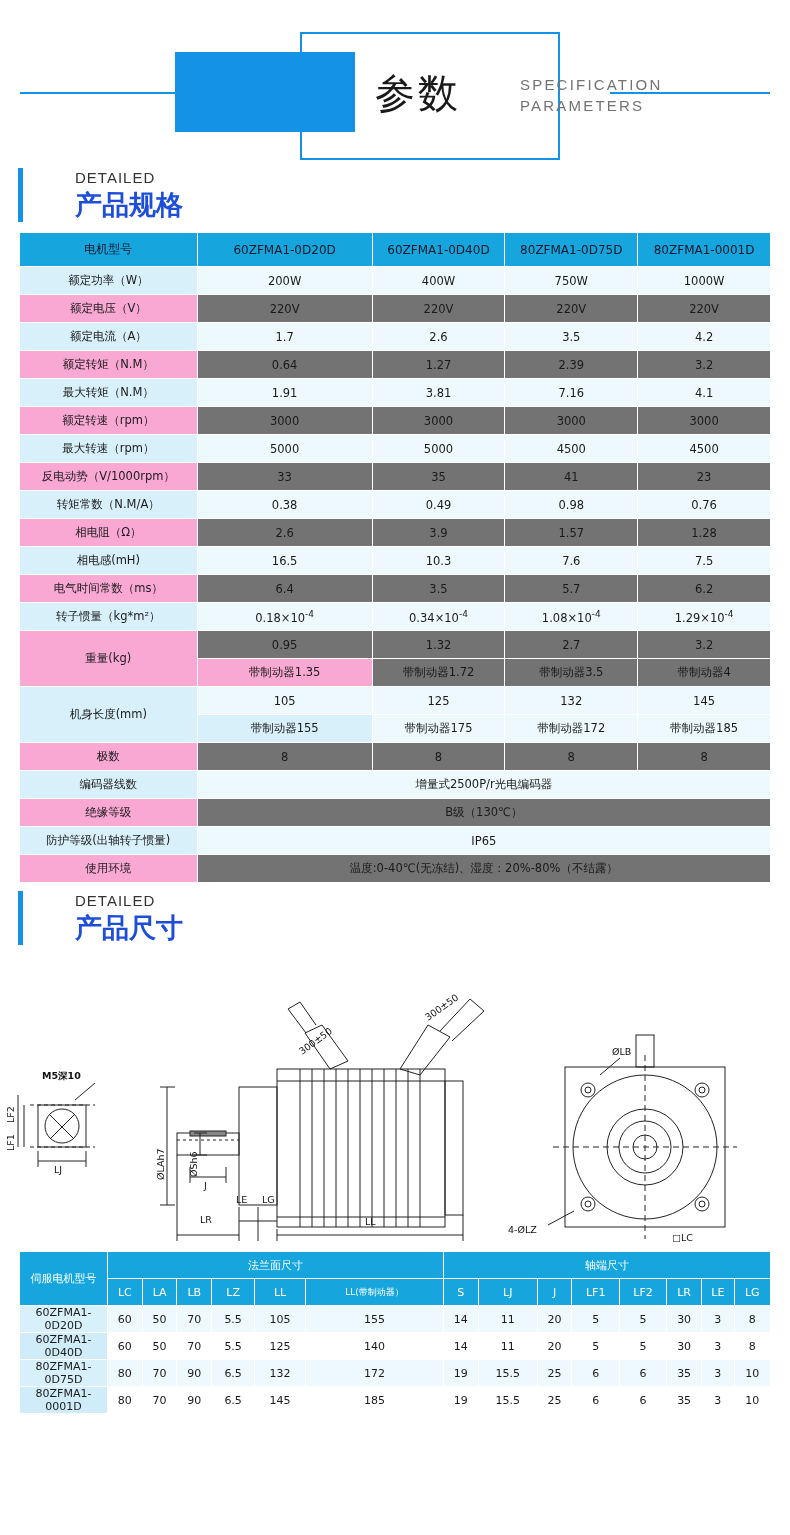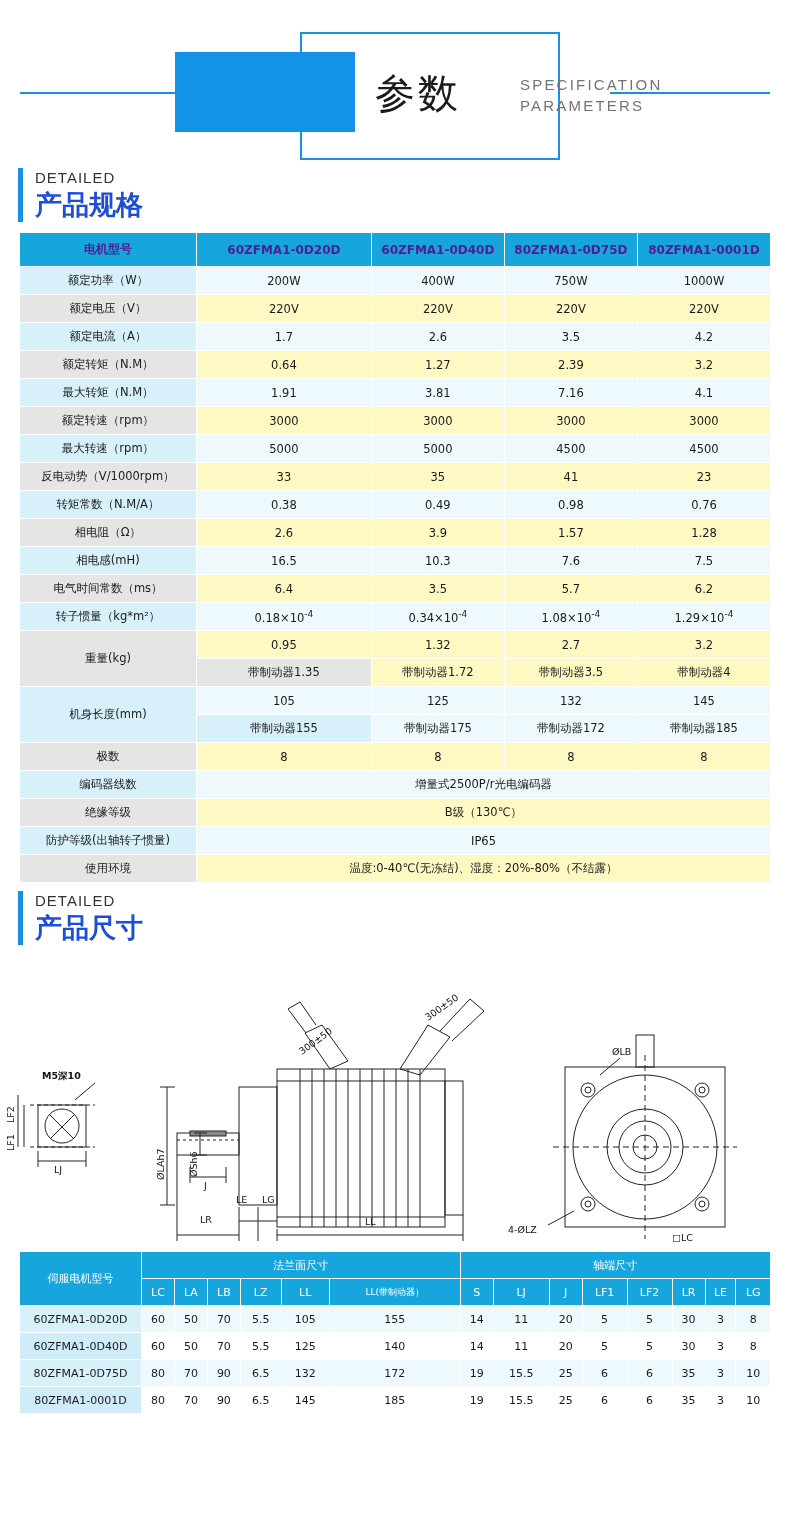--- a/index.html
+++ b/index.html
@@ -71,20 +71,21 @@
     letter-spacing: 2.2px;
     color: #737373;
     margin-left: 12px;
   }
 
   
   .section-head {
     display: flex;
     align-items: stretch;
     margin: 8px 0 10px 18px;
+    gap: 40px;
   }
   .section-head .bar {
     width: 5px;
     background: #1492e6;
     margin-right: 12px;
   }
   .section-head .txt .en {
     font-size: 15px;
     letter-spacing: 1px;
     color: #333;
@@ -108,32 +109,32 @@
   }
   table.spec th, table.spec td {
     border: 1px solid #ffffff;
     text-align: center;
     padding: 0;
     height: 28px;
     color: #1a1a1a;
   }
   table.spec thead th {
     background: #16a6dd;
-    color: #4c1d95;
-    font-weight: bold;
+    color: #0f172a;
+    font-weight: normal;
     height: 34px;
     font-size: 12px;
   }
   table.spec tbody tr td:first-child {
     background: #d7f0fa;
     width: 188px;
   }
   table.spec tbody tr td { background: #eef9fd; width: 141px; }
-  table.spec tbody tr.alt td { background: #fef9c3; }
-  table.spec tbody tr.alt td:first-child { background: #e5e5e5; }
+  table.spec tbody tr.alt td { background: #737373; }
+  table.spec tbody tr.alt td:first-child { background: #f9a8d4; }
   .sup { font-size: 9px; vertical-align: super; }
 
   
   .drawing {
     width: 790px;
     height: 290px;
     position: relative;
     margin-top: 4px;
   }
   .drawing svg { display: block; }
@@ -150,21 +151,21 @@
     border: 1px solid #ffffff;
     text-align: center;
     height: 27px;
     padding: 0;
   }
   table.dim th {
     background: #16a6dd;
     color: #fff;
     font-weight: normal;
   }
-  table.dim th.model { width: 122px; }
+  table.dim th.model { width: 88px; }
   table.dim td { background: #eef9fd; }
   table.dim tr.alt td { background: #ffffff; }
   table.dim td.model { background: #d7f0fa; text-align: center; }
   table.dim tr.alt td.model { background: #cfecf8; }
 </style>
 </head>
 <body>
 
 <div class="banner">
   <div class="rule left"></div>

